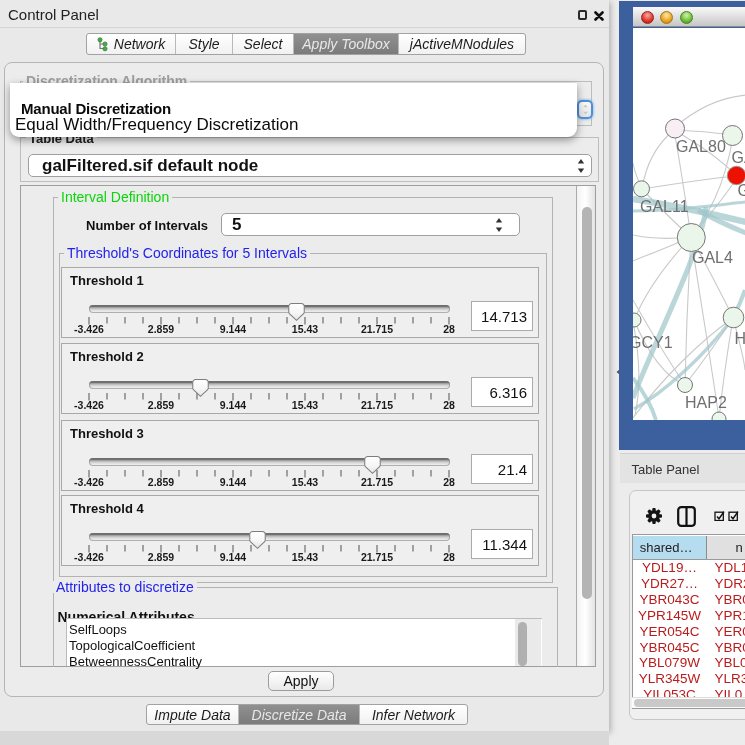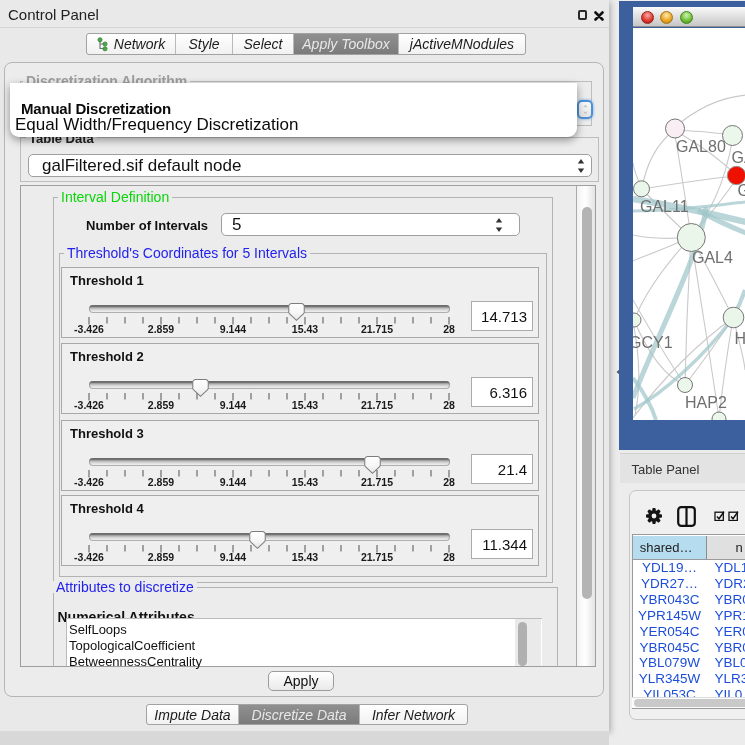--- a/index.html
+++ b/index.html
@@ -17,21 +17,21 @@
 .seg .s { display:flex; align-items:center; justify-content:center; font-size:14px; color:#1c1c1c; border-left:1px solid #b9b9b9; white-space:nowrap; }
 .seg .s:first-child { border-left:none; }
 .seg .sel { background:linear-gradient(#909090,#7b7b7b); color:#e8e8e8; }
 #tabs-top { left:86px; top:33px; }
 #tabs-bot { left:146px; top:704px; height:21px; }
 
 #panel { left:4px; top:62px; width:600px; height:635px; background:#ececec; border:1px solid #b5b5b5; border-radius:8px; }
 .grouplbl { position:absolute; font-size:14px; background:#ececec; padding:0 3px; line-height:12px; }
 .groupbox { position:absolute; border:1px solid #bdbdbd; }
 
-.combo { position:absolute; background:#fff; border:1px solid #9f9f9f; border-radius:5px; font-size:17px; color:#111; display:flex; align-items:center; }
+.combo { position:absolute; background:#fff; border:1px solid #9f9f9f; border-radius:5px; font-size:17px; color:#111; display:flex; align-items:center;font-weight:bold; }
 .combo .txt { padding-left:13px; }
 .updown { position:absolute; right:6px; top:50%; transform:translateY(-50%); width:8px; height:14px; }
 
 #scrollpane { left:20px; top:185px; width:576px; height:482px; border:1px solid #9e9e9e; background:#ececec; }
 #sp-track { left:576px; top:186px; width:19px; height:480px; background:linear-gradient(90deg,#f2f2f2,#ffffff 45%,#e3e3e3); border-left:1px solid #ababab; }
 #sp-thumb { left:582px; top:207px; width:9.5px; height:392px; background:#b4b4b4; border-radius:5.5px; }
 
 .tpanel { position:absolute; left:61px; width:478px; height:71px; background:#efefef; border:1px solid #a8a8a8; }
 .tpanel .tlbl { position:absolute; left:8px; top:5px; font-size:13px; font-weight:700; color:#111; }
 .track { position:absolute; left:27px; top:37px; width:361px; height:8px; border-radius:4px; background:linear-gradient(#595959, #6f6f6f 18%, #b0b0b0 35%, #d9d9d9 60%, #f2f2f2 90%); box-shadow:inset 0 0 0 1px rgba(120,120,120,.55); }
@@ -57,21 +57,21 @@
 .light { position:absolute; top:10.5px; width:13px; height:13px; border-radius:50%; }
 #net-canvas { left:633px; top:28px; width:112px; height:392px; background:#fff; overflow:hidden; }
 
 #tp-bar { left:620px; top:453px; width:125px; height:30px; background:#e3e3e3; border-top:1px solid #d0d0d0; }
 #tp-bar span { position:absolute; left:11.5px; top:8px; font-size:13px; color:#333; }
 #twin { left:629px; top:490px; width:120px; height:230px; background:#f0f0f0; border:1px solid #c6c6c6; border-radius:7px 0 0 7px; }
 #tbl { left:631.5px; top:533.5px; width:113.5px; height:175px; background:#fff; border-top:1px solid #9a9a9a; border-left:1px solid #9a9a9a; }
 #tbl-h1 { left:632.5px; top:535.5px; width:74px; height:23px; background:#b6ddef; border-right:1px solid #8c8c8c; font-size:13px; color:#222; text-align:right; padding-right:13px; line-height:23px; }
 #tbl-h2 { left:707px; top:535.5px; width:37.5px; height:23px; background:#e0e0e0; font-size:13px; color:#222; padding-left:28.5px; line-height:23px; }
 #tbl-hline { left:631.5px; top:558.5px; width:113.5px; height:1px; background:#9a9a9a; }
-.trow { position:absolute; left:632.5px; width:113px; font-size:13.5px; color:#1d4ed8; }
+.trow { position:absolute; left:632.5px; width:113px; font-size:13.5px; color:#b91c1c; }
 .trow .c1 { position:absolute; left:0; width:74px; text-align:center; }
 .trow .c2 { position:absolute; left:82px; }
 #hsb { left:632px; top:697px; width:113px; height:12px; background:#fbfbfb; border-top:1px solid #ddd; }
 #hsb-thumb { left:634px; top:699px; width:115px; height:8px; border-radius:4px; background:#c9c9c9; }
 #tbl-bot { left:632px; top:708px; width:113px; height:1px; background:#9a9a9a; }
 </style>
 </head>
 <body>
 <div id="root">
 

